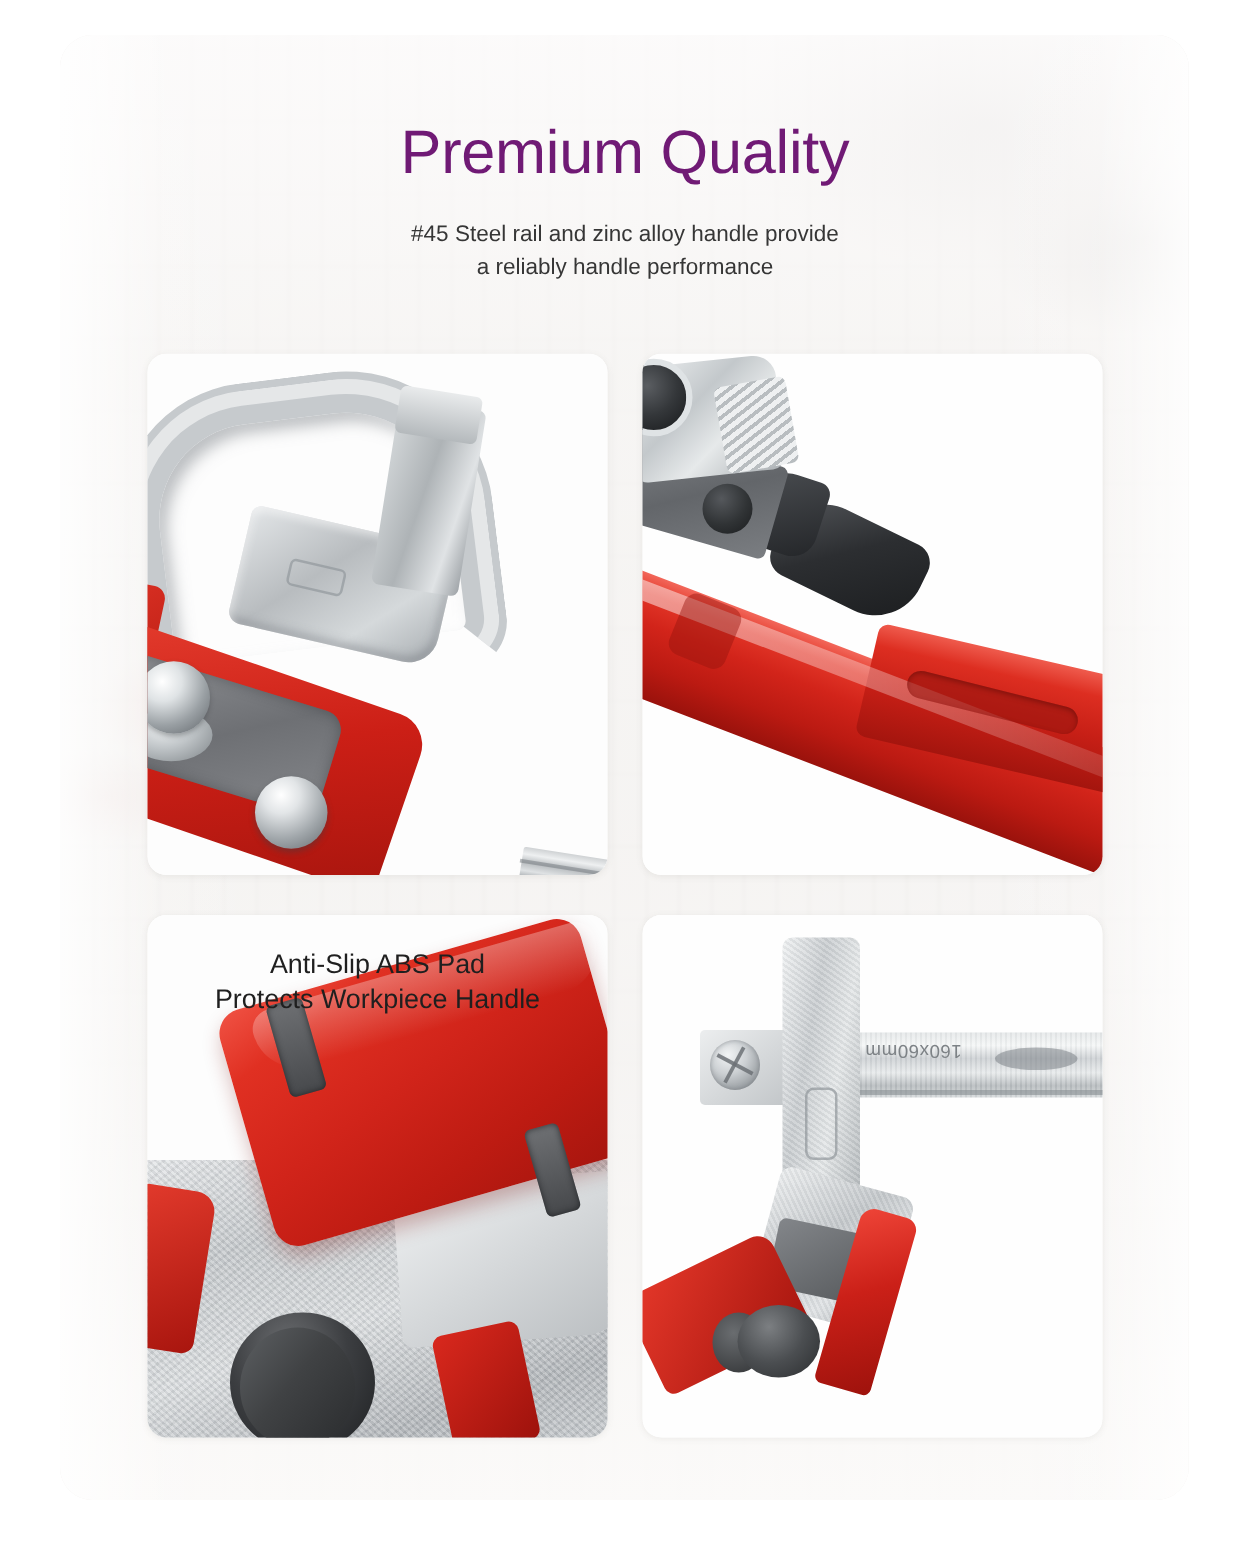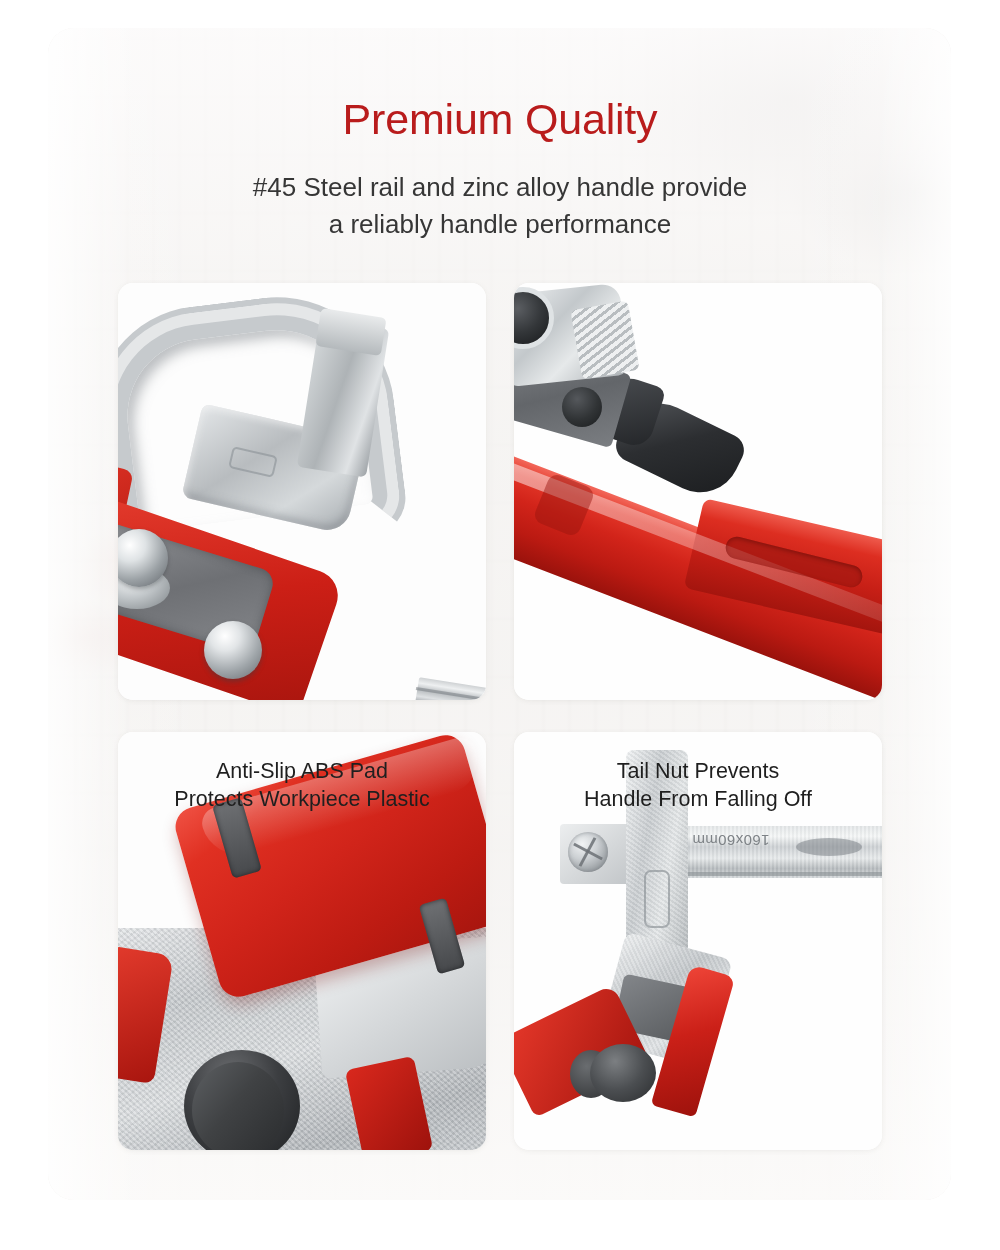--- a/index.html
+++ b/index.html
@@ -59,29 +59,29 @@
                                  rgba(255,255,255,.12) 92%, rgba(255,255,255,.80) 100%);
   }
 
   
   #header{
     position:absolute; left:0; top:0; width:1000px;
     text-align:center; z-index:5;
   }
   #title{
     margin-top:98px;
-    font-size:43px;
+    font-size:49px;
     font-weight:400;
     letter-spacing:-.2px;
-    color:#b91c1c;
+    color:#701a75;
     line-height:1;
   }
   #subtitle{
     margin-top:28px;
-    font-size:26px;
+    font-size:18px;
     font-weight:400;
     color:#363636;
     line-height:1.42;
   }
 
   
   .card{
     position:absolute;
     background:#ffffff;
     border-radius:15px;
@@ -528,43 +528,39 @@
     <div id="p1-head"></div>
     <div id="p1-teeth"></div>
     <div id="p1-pin1"></div>
     <div id="p1-pin2"></div>
   </div>
 </div>
 
 <div class="card" id="card-2">
   <div class="card-title">
     <div>Anti-Slip ABS Pad</div>
-    <div>Protects Workpiece Plastic</div>
+    <div>Protects Workpiece Handle</div>
   </div>
   <div class="photo">
     <div id="p2-bg"></div>
     <div id="p2-steel"></div>
     <div id="p2-steel-tex"></div>
     <div id="p2-steel-edge"></div>
     <div id="p2-redsliver"></div>
     <div id="p2-cyl"></div>
     <div id="p2-cyl-face"></div>
     <div id="p2-red-right"></div>
     <div id="p2-pad"></div>
     <div id="p2-pad-top"></div>
     <div id="p2-slot1"></div>
     <div id="p2-slot2"></div>
   </div>
 </div>
 
 <div class="card" id="card-3">
-  <div class="card-title">
-    <div>Tail Nut Prevents</div>
-    <div>Handle From Falling Off</div>
-  </div>
   <div class="photo">
     <div id="p3-bg"></div>
     <div id="p3-rail"></div>
     <div id="p3-rail-tex"></div>
     <div id="p3-rail-line"></div>
     <div id="p3-stamp">160x60mm</div>
     <div id="p3-stamp-oval"></div>
     <div id="p3-nutplate"></div>
     <div id="p3-screw"></div>
     <div id="p3-screw-x1"></div>

